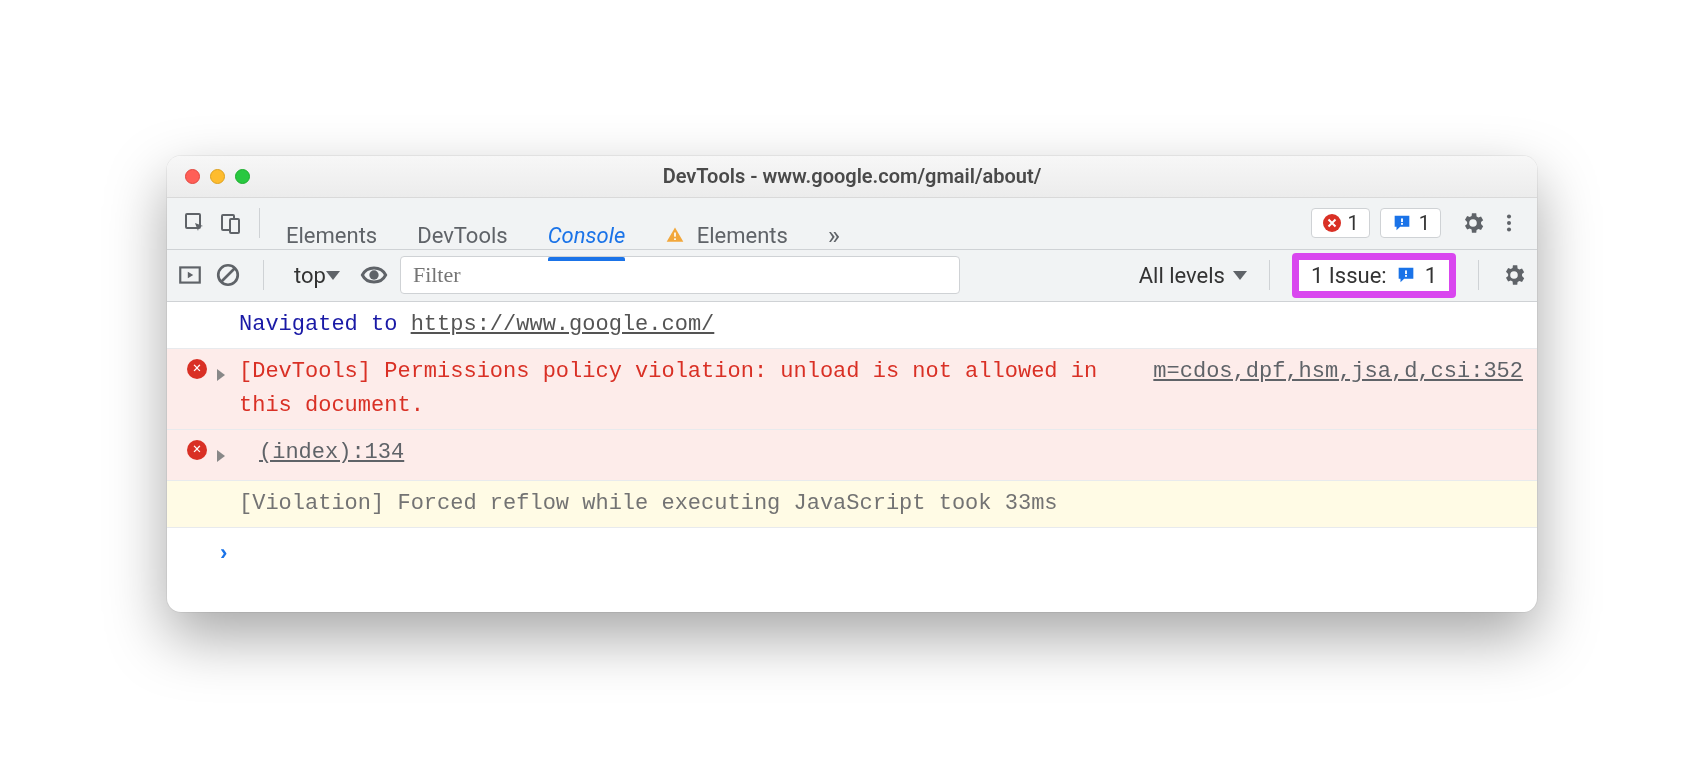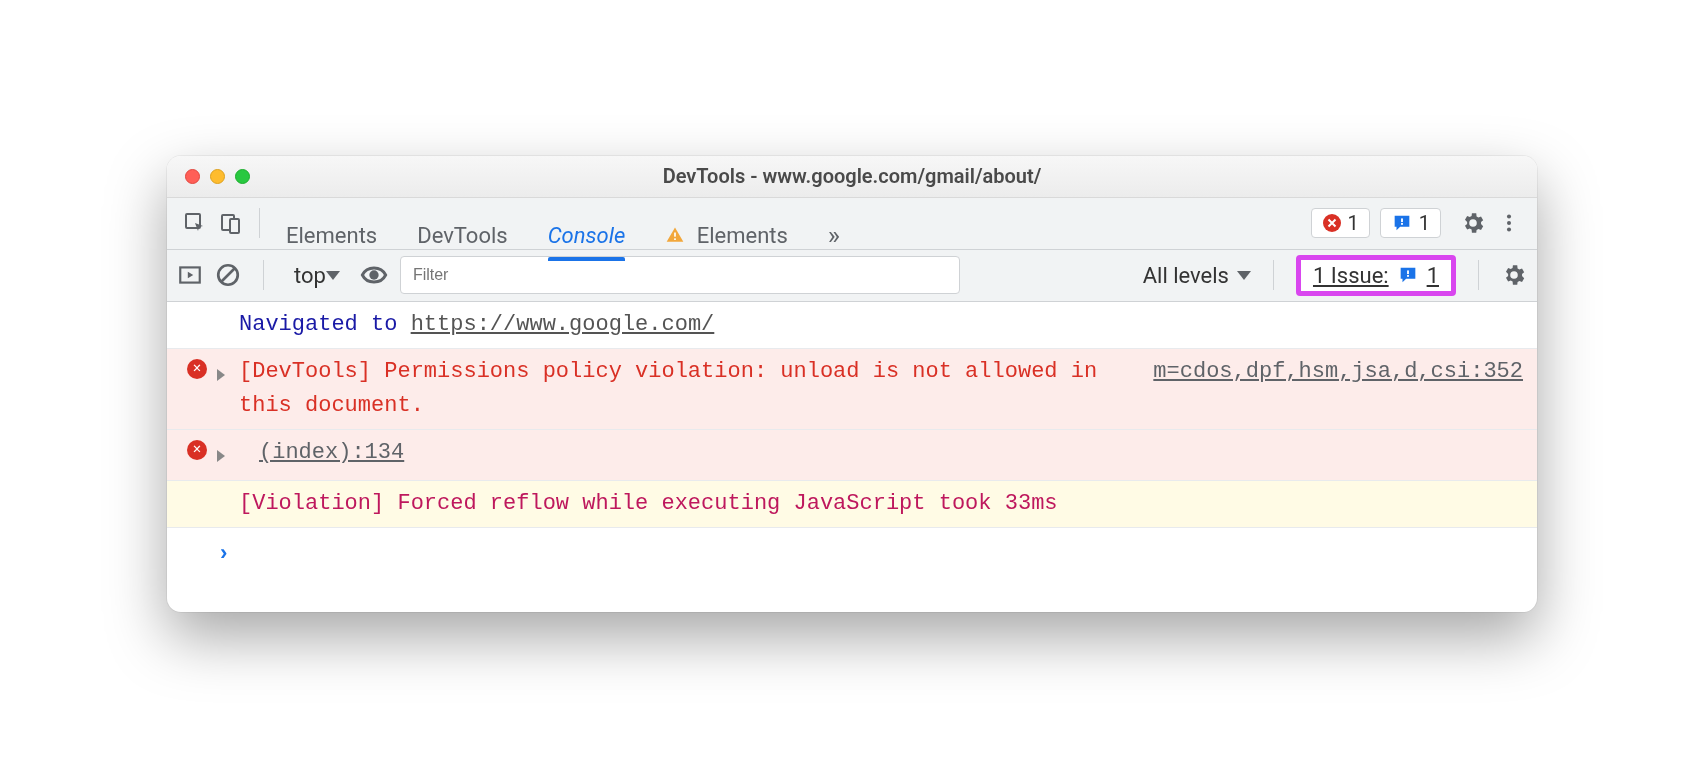--- a/index.html
+++ b/index.html
@@ -82,27 +82,27 @@
   .ctx{
     display:flex; align-items:center; padding:4px 8px;
     color:#333; cursor:pointer;
   }
   .filter{
     flex:0 0 560px;
     border:1px solid #cfd2d5; background:#fff; border-radius:4px;
     height:38px; display:flex; align-items:center; padding:0 12px;
   }
   .filter input{
-    border:none; outline:none; font-size:16px; width:100%; background:transparent; color:#701a75;
+    border:none; outline:none; font-size:22px; width:100%; background:transparent; color:#701a75;font-family:Liberation Serif, serif;
   }
   .levels{display:flex;align-items:center;gap:8px;cursor:pointer;color:#333;}
   .issues-pill{
     display:flex;align-items:center;gap:8px;
-    border:5px solid #d946ef; background:#fff; border-radius:4px;
-    padding:3px 12px; cursor:pointer;text-decoration:underline;
+    border:7px solid #d946ef; background:#fff; border-radius:4px;
+    padding:3px 12px; cursor:pointer;
   }
   .issues-pill svg{color:#1a73e8;}
   
   .console{
     font-family: Menlo, Consolas, "Courier New", monospace;
     font-size: 22px;
     line-height: 1.55;
   }
   .row{
     display:flex; align-items:flex-start;
@@ -118,21 +118,21 @@
   .row .content{flex:1; min-width:0;}
   .row .source{
     color:#5f6368; text-decoration:underline; white-space:nowrap; margin-left:20px; cursor:pointer;
   }
   .row.nav .content{color:#1a1aa6;}
   .row.nav .url{color:#545454; text-decoration:underline;margin-top:47px;}
   .row.error{background:#fdecea;}
   .row.error .content{color:#d93025;}
   .row.error .source{color:#5f6368;}
   .row.warn{background:#fffbe5;}
-  .row.warn .content{color:#be185d;}
+  .row.warn .content{color:#737373;}
   .row.prompt{border-bottom:none; padding-bottom:40px;}
   .row.prompt .chev{color:#1a73e8; font-weight:bold;}
   .err-icon-circle{
     width:20px;height:20px;border-radius:50%;background:#d93025;color:#fff;
     display:flex;align-items:center;justify-content:center;font-size:14px;font-weight:bold;
   }
   svg{display:block;}
   .tri{
     display:inline-block;width:0;height:0;
     border-left:8px solid #888;border-top:6px solid transparent;border-bottom:6px solid transparent;

